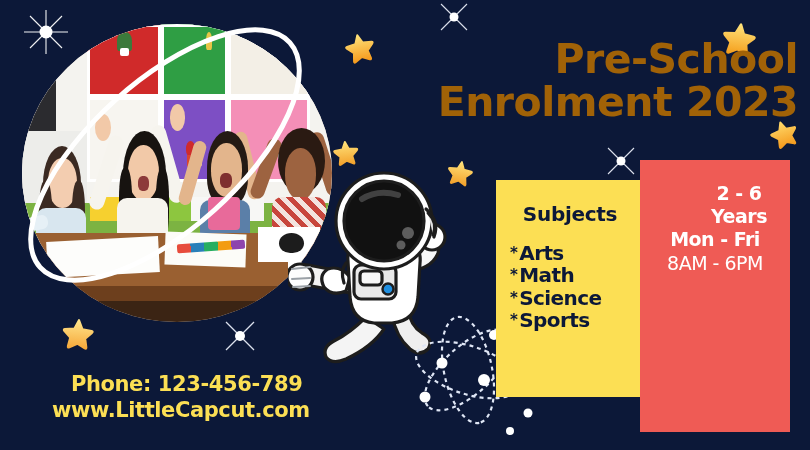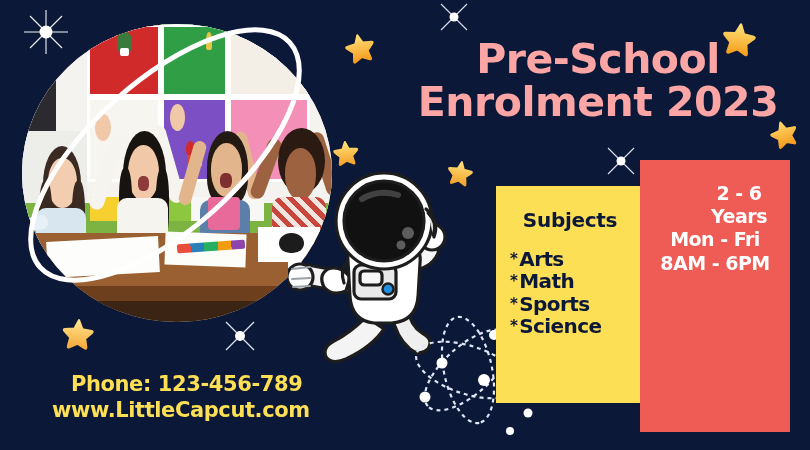--- a/index.html
+++ b/index.html
@@ -117,31 +117,31 @@
 
   
   #astronaut{position:absolute;left:288px;top:165px;width:175px;height:205px;}
 
   
   #atom{position:absolute;left:398px;top:305px;width:140px;height:130px;}
 
   
   #headline{
     position:absolute;left:398px;top:38px;width:400px;
-    color:#fca5a5;font-weight:bold;
+    color:#a16207;font-weight:bold;
     font-family:"DejaVu Sans", sans-serif;
     letter-spacing:-0.5px;line-height:1.06;
-    text-align:center;
+    text-align:right;
   }
   #headline .l1{font-size:41px;display:block;}
   #headline .l2{font-size:41px;display:block;}
 
   
   #subjects-panel{
-    position:absolute;left:496px;top:186px;width:148px;height:217px;
+    position:absolute;left:496px;top:180px;width:148px;height:217px;
     background:#fcdf54;
   }
   #subjects-title{
     margin-top:22px;text-align:center;color:#0c1838;
     font-family:"DejaVu Sans", sans-serif;
     font-weight:bold;font-size:20px;letter-spacing:-0.3px;
   }
   #subject-list{list-style:none;margin:16px 0 0 14px;padding:0;}
   #subject-list li{
     color:#0c1838;font-family:"DejaVu Sans", sans-serif;
@@ -154,21 +154,21 @@
   #registration-panel{
     position:absolute;left:640px;top:160px;width:150px;height:272px;
     background:#ef5b55;color:#ffffff;text-align:center;
     font-family:"DejaVu Sans", sans-serif;
   }
   #reg-line1{margin-top:28px;font-weight:bold;font-size:17px;line-height:1.1;letter-spacing:-0.4px;}
   #reg-line2{font-weight:bold;font-size:17px;line-height:1.1;letter-spacing:-0.4px;}
   #reg-open{font-weight:bold;font-size:34px;margin-top:6px;letter-spacing:0px;}
   #reg-ages{margin-top:22px;font-weight:bold;font-size:19px;line-height:1.22;letter-spacing:-0.5px;margin-left:48px;}
   #reg-days{font-weight:bold;font-size:19px;line-height:1.22;letter-spacing:-0.5px;}
-  #reg-hours{font-weight:bold;font-size:19px;line-height:1.22;letter-spacing:-0.5px;}
+  #reg-hours{font-weight:normal;font-size:19px;line-height:1.22;letter-spacing:-0.5px;}
 
   
   #contact{position:absolute;left:52px;top:372px;width:340px;color:#fcdf54;
     font-family:"DejaVu Sans", sans-serif;font-weight:bold;}
   #contact-phone{font-size:21px;line-height:1.22;letter-spacing:-0.4px;margin-left:19px;}
   #contact-web{font-size:21px;line-height:1.22;letter-spacing:-0.4px;}
 </style>
 </head>
 <body>
 
@@ -414,24 +414,24 @@
   <div id="subjects-panel">
     <div id="subjects-title">Subjects</div>
     <ul id="subject-list">
       <li>
         <span class="ast">*</span><span>Arts</span>
       </li>
       <li>
         <span class="ast">*</span><span>Math</span>
       </li>
       <li>
-        <span class="ast">*</span><span>Sports</span>
+        <span class="ast">*</span><span>Science</span>
       </li>
       <li>
-        <span class="ast">*</span><span>Science</span>
+        <span class="ast">*</span><span>Sports</span>
       </li>
     </ul>
   </div>
 
   <div id="registration-panel">
     <div id="reg-ages">2 - 6 Years</div>
     <div id="reg-days">Mon - Fri</div>
     <div id="reg-hours">8AM - 6PM</div>
   </div>
 

